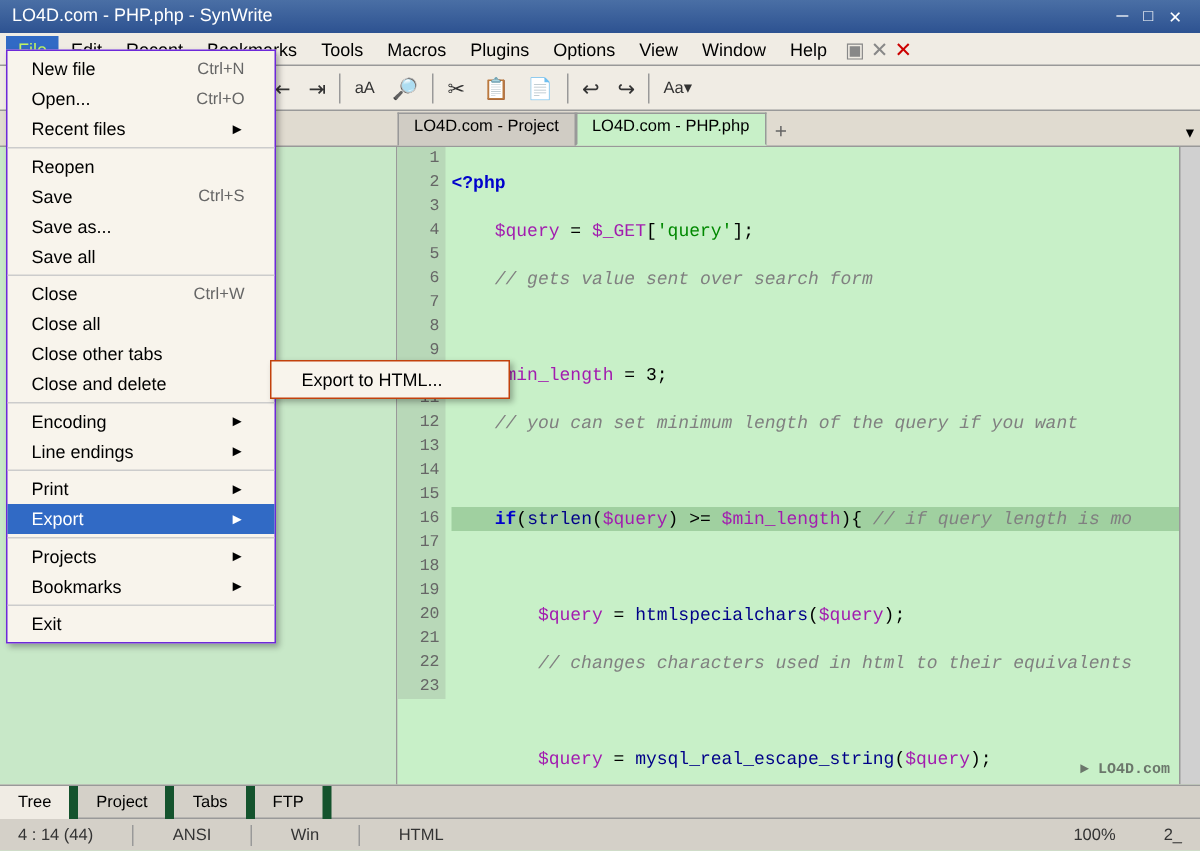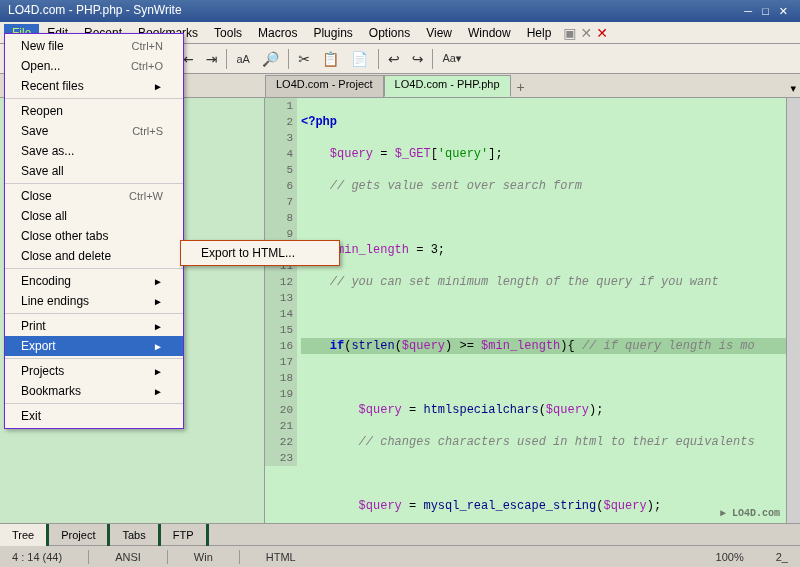--- a/index.html
+++ b/index.html
@@ -150,21 +150,21 @@
       background: #d4d0c8;
       border-top: 1px solid #999;
       display: flex;
       align-items: center;
       height: 22px;
     }
     .bottom-tab {
       padding: 2px 12px;
       font-size: 11px;
       cursor: pointer;
-      border-right: 3px solid #14532d;
+      border-right: 6px solid #14532d;
       height: 22px;
       display: flex;
       align-items: center;
     }
     .bottom-tab.active { background: #f0ece4; }
     .dropdown {
       position: absolute;
       top: 33px;
       left: 4px;
       background: #f8f4ec;

